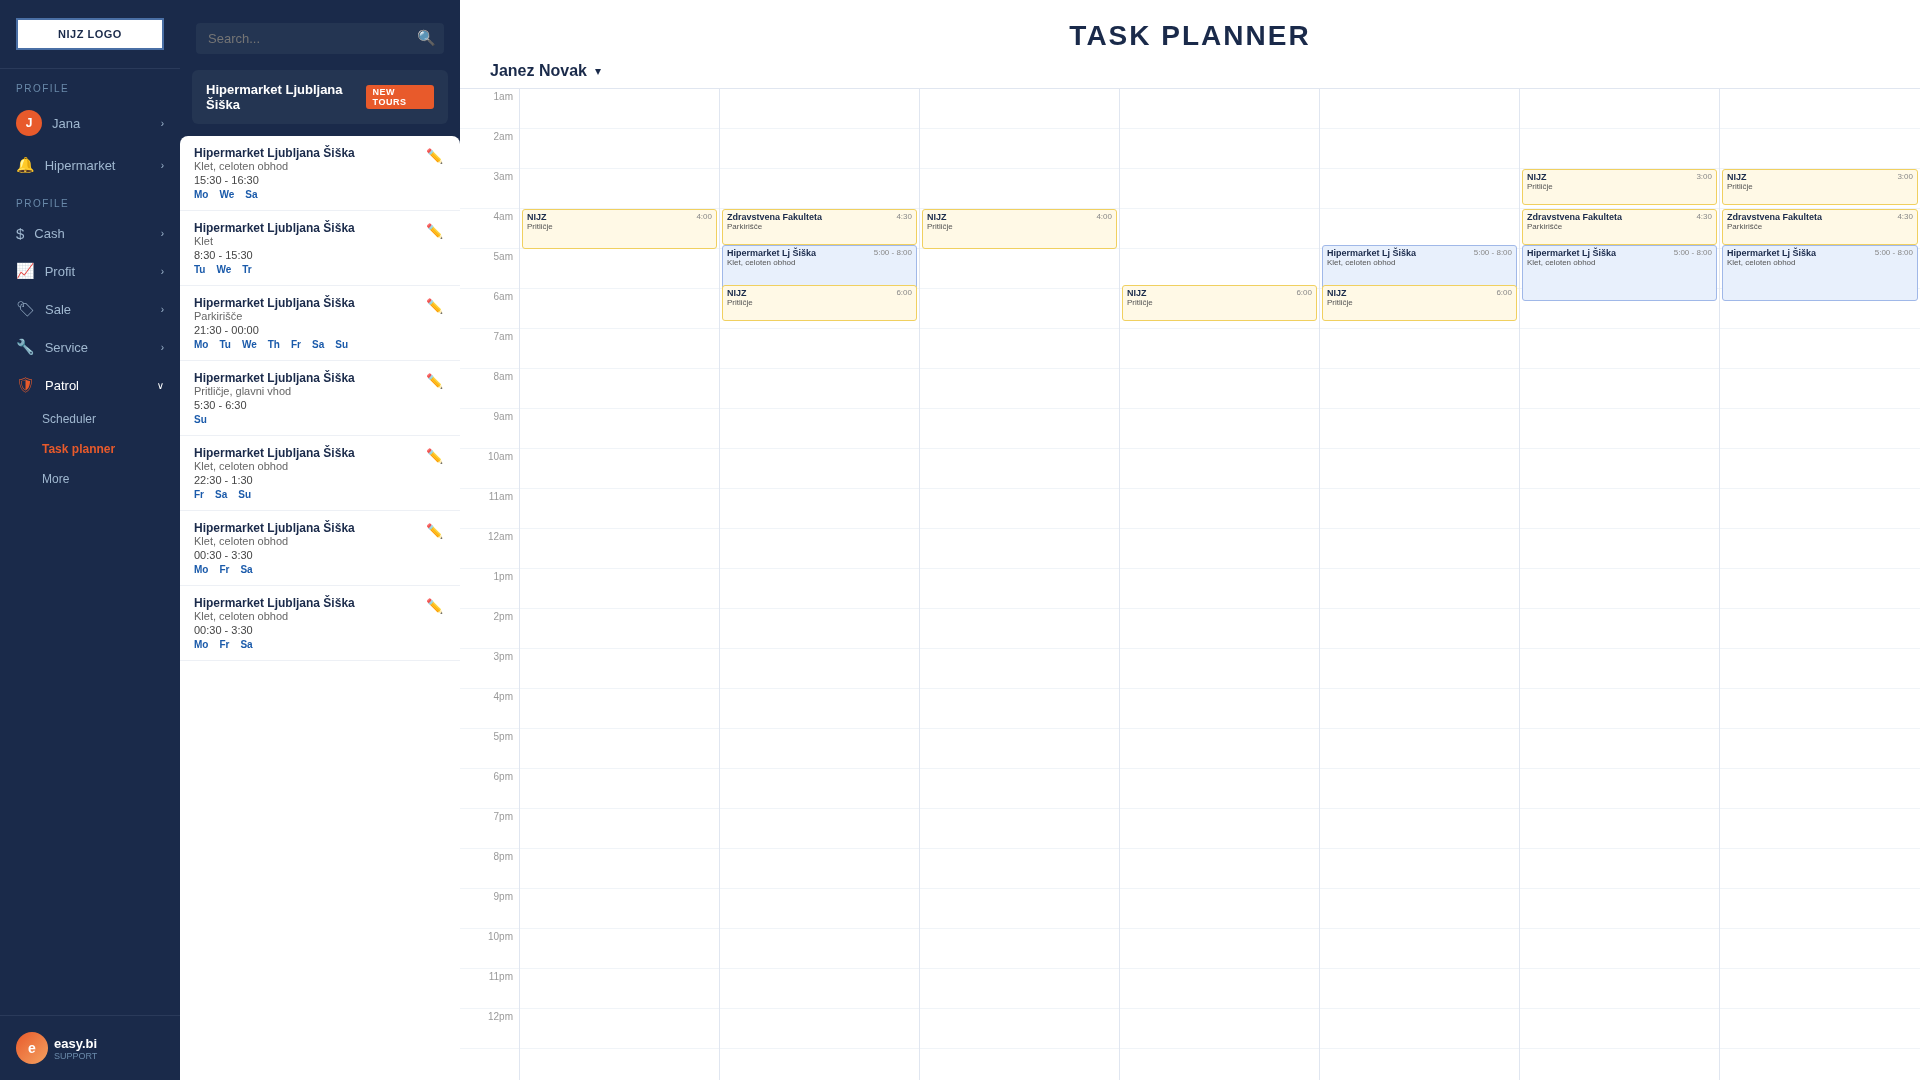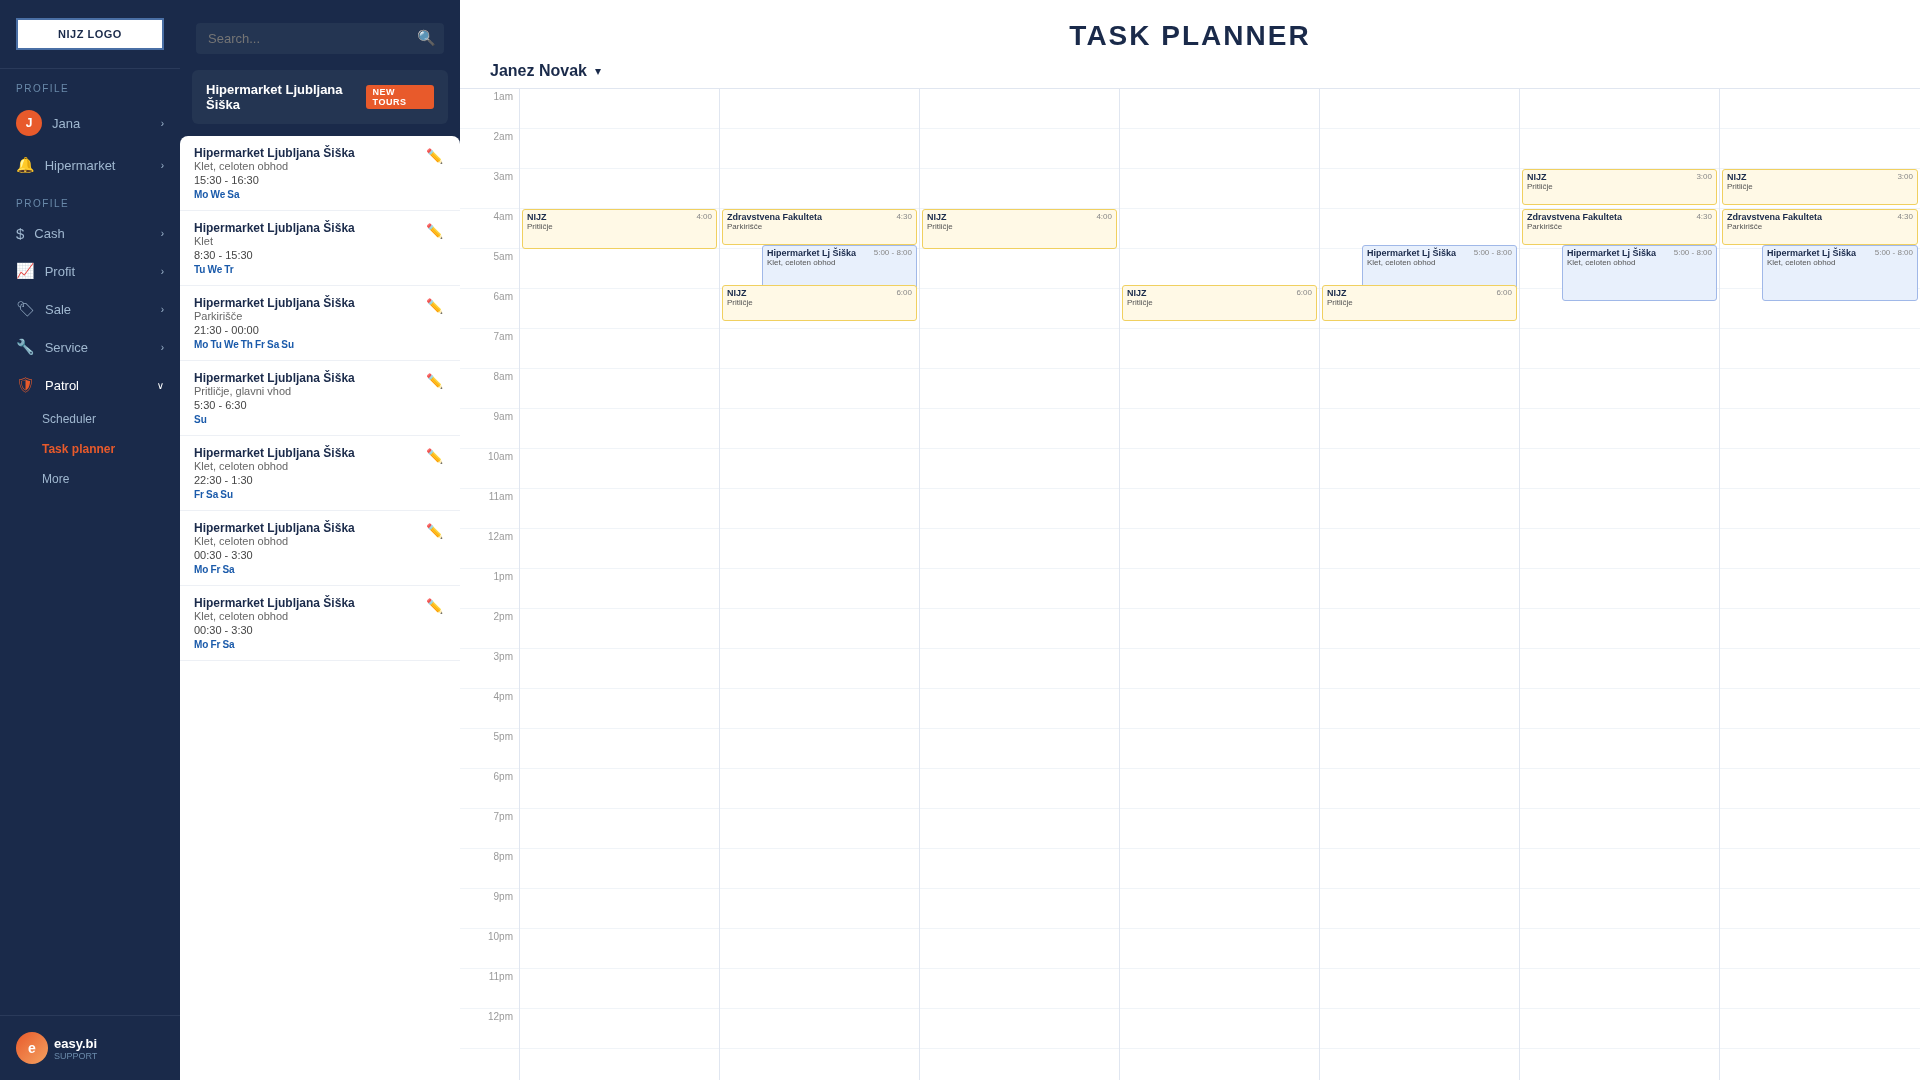--- a/index.html
+++ b/index.html
@@ -179,21 +179,21 @@
       padding: 10px 14px;
       border-bottom: 1px solid #edf0f5;
       display: flex;
       align-items: flex-start;
       justify-content: space-between;
       cursor: pointer;
     }
     .session-title { font-size: 12px; font-weight: 700; color: #1a2a4a; }
     .session-loc { font-size: 11px; color: #666; }
     .session-time { font-size: 11px; color: #444; margin-top: 2px; }
-    .session-days { display: flex; gap: 2px; margin-top: 3px; }
+    .session-days { display: flex; gap: 11px; margin-top: 3px; }
     .day-tag { font-size: 10px; color: #1a5aaa; font-weight: 600; }
     .session-edit { color: #6a8aaa; font-size: 14px; cursor: pointer; padding: 2px; }
 
     
     .calendar-area {
       flex: 1;
       background: white;
       display: flex;
       flex-direction: column;
       overflow: hidden;
@@ -296,21 +296,20 @@
       overflow: hidden;
       cursor: pointer;
     }
     .cal-event.yellow {
       background: #fff9e6;
       border: 1px solid #f0d060;
     }
     .cal-event.blue {
       background: #e8f0fc;
       border: 1px solid #a0b8e8;
-      margin-left: 40px;
     }
     .cal-event .ev-title { font-weight: 700; color: #1a2a4a; font-size: 9px; }
     .cal-event .ev-sub { color: #555; font-size: 8px; }
     .cal-event .ev-time { color: #888; font-size: 8px; position: absolute; right: 4px; top: 2px; }
   </style>
 </head>
 <body>
 
 <div class="sidebar">
   <div class="sidebar-logo">

